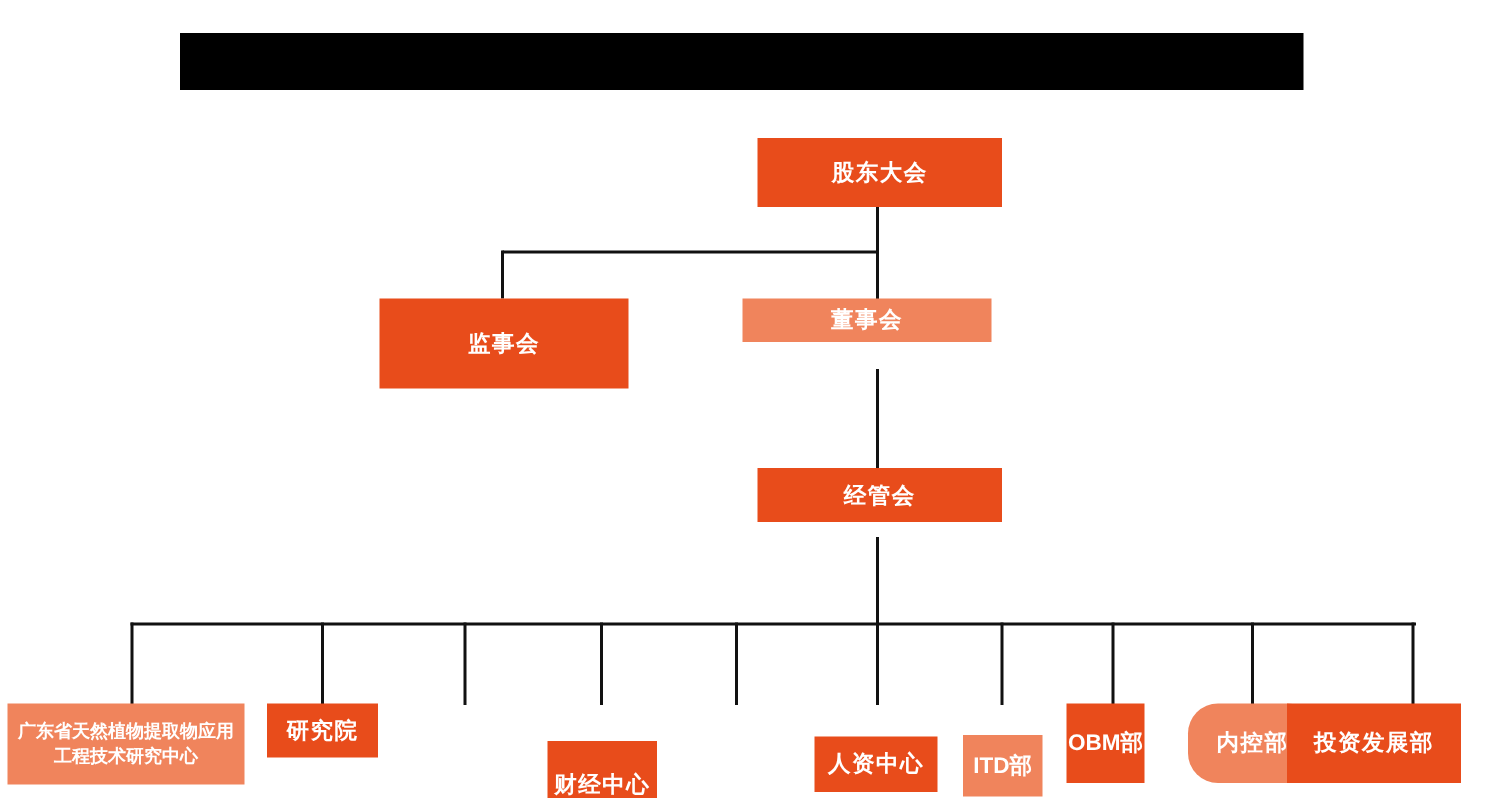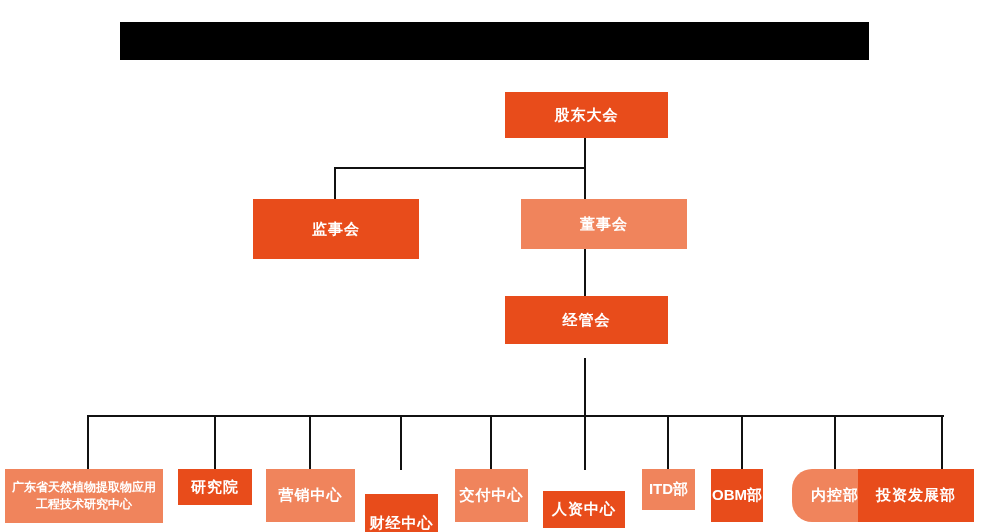--- a/index.html
+++ b/index.html
@@ -34,31 +34,31 @@
     text-align: center;
     letter-spacing: 1px;
     box-sizing: border-box;
   }
   .node.dark  { background: var(--dark,  #e84c1b); }
   .node.light { background: var(--light, #f0845c); }
 
   
   .n-shareholders { left: 505px; top:  92px; width: 163px; height: 46px; }
   .n-supervisors  { left: 253px; top: 199px; width: 166px; height: 60px; }
-  .n-directors    { left: 521px; top: 199px; width: 166px; height: 50px; }
-  .n-management   { left: 505px; top: 296px; width: 163px; height: 48px; }
+  .n-directors    { left: 495px; top: 199px; width: 166px; height: 29px; }
+  .n-management   { left: 505px; top: 312px; width: 163px; height: 36px; }
 
   
   .b0 { left:   5px; top: 469px; width: 158px; height: 54px; font-size: 12px; line-height: 1.4; letter-spacing: 0; padding: 0 4px; }
   .b1 { left: 178px; top: 469px; width:  74px; height: 36px; }
   .b2 { left: 266px; top: 469px; width:  89px; height: 53px; }
   .b3 { left: 365px; top: 494px; width:  73px; height: 58px; }
   .b4 { left: 455px; top: 469px; width:  73px; height: 53px; }
   .b5 { left: 543px; top: 491px; width:  82px; height: 37px; }
-  .b6 { left: 642px; top: 469px; width:  53px; height: 41px; }
+  .b6 { left: 642px; top: 490px; width:  53px; height: 41px; }
   .b7 { left: 711px; top: 469px; width:  52px; height: 53px; }
   .b8 { left: 792px; top: 469px; width:  86px; height: 53px; border-radius: 20px; }
   .b9 { left: 858px; top: 469px; width:  116px; height: 53px; }
   .b6, .b7 { letter-spacing: 0; }
 
   
   .line {
     position: absolute;
     background: var(--line, #111111);
   }
@@ -100,22 +100,20 @@
 
   <div class="node n-shareholders dark">股东大会</div>
 
   <div class="node n-supervisors dark">监事会</div>
   <div class="node n-directors light">董事会</div>
 
   <div class="node n-management dark">经管会</div>
 
   <div class="node b0 light">广东省天然植物提取物应用工程技术研究中心</div>
   <div class="node b1 dark">研究院</div>
-  <div class="node b2 light">营销中心</div>
   <div class="node b3 dark">财经中心</div>
-  <div class="node b4 light">交付中心</div>
   <div class="node b5 dark">人资中心</div>
   <div class="node b6 light">ITD部</div>
   <div class="node b7 dark">OBM部</div>
   <div class="node b8 light">内控部</div>
   <div class="node b9 dark">投资发展部</div>
 
 </div>
 
 </body></html>

